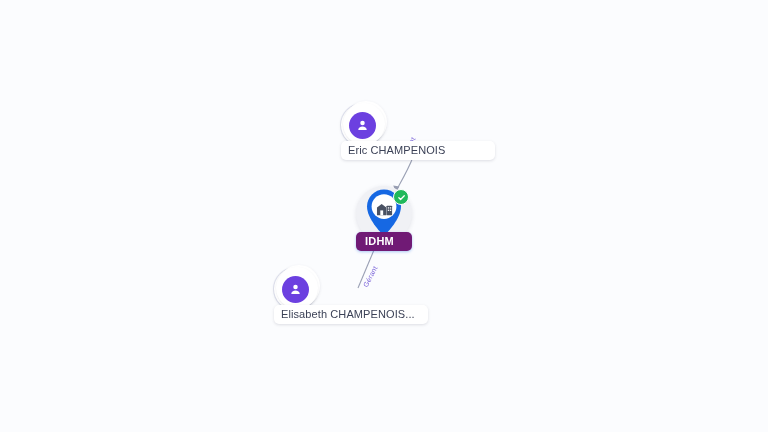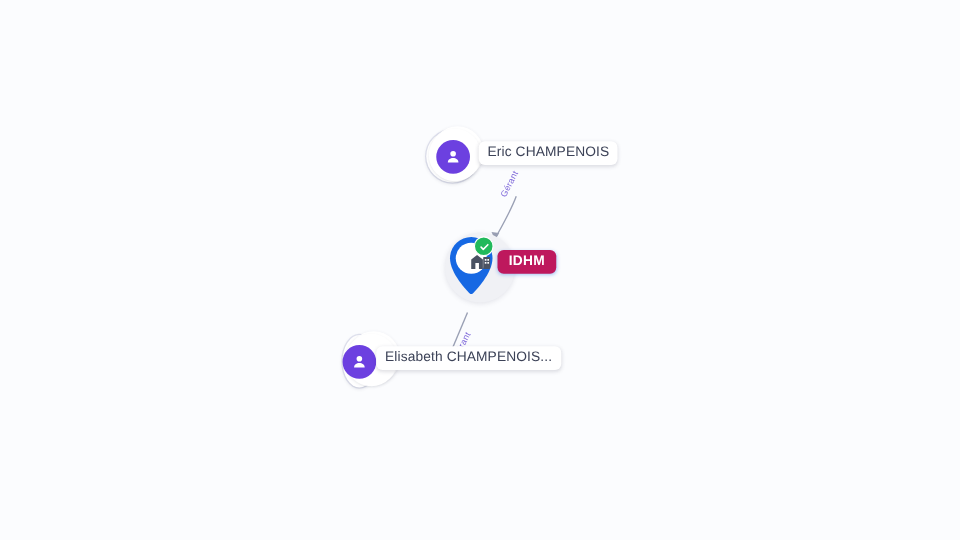--- a/index.html
+++ b/index.html
@@ -30,22 +30,21 @@
     top: 0;
     width: 768px;
     height: 432px;
     pointer-events: none;
   }
 
   
   .node {
     position: absolute;
     display: flex;
-    flex-direction: row;
-    align-items: center;
+    flex-direction: column;
   }
 
   
   .person-ring {
     position: relative;
     width: 42px;
     height: 42px;
     border-radius: 50%;
     background: #ffffff;
     box-shadow: 0 1px 3px rgba(60,64,90,0.17), 0 0 0 1px rgba(225,228,240,0.95);
@@ -142,21 +141,21 @@
     background: #21b95b;
     border: 1.5px solid #ffffff;
     display: flex;
     align-items: center;
     justify-content: center;
   }
   .company-badge {
     margin-top: -10px;
     position: relative;
     z-index: 6;
-    background: #be185d;
+    background: #701a75;
     color: #ffffff;
     border-radius: 5px;
     padding: 3px 9px 4px 9px;
     font-size: 11px;
     line-height: 12px;
     font-weight: bold;
     white-space: nowrap;
     box-shadow: 0 1px 3px rgba(22,104,227,0.35);
     letter-spacing: 0.2px;
   }

